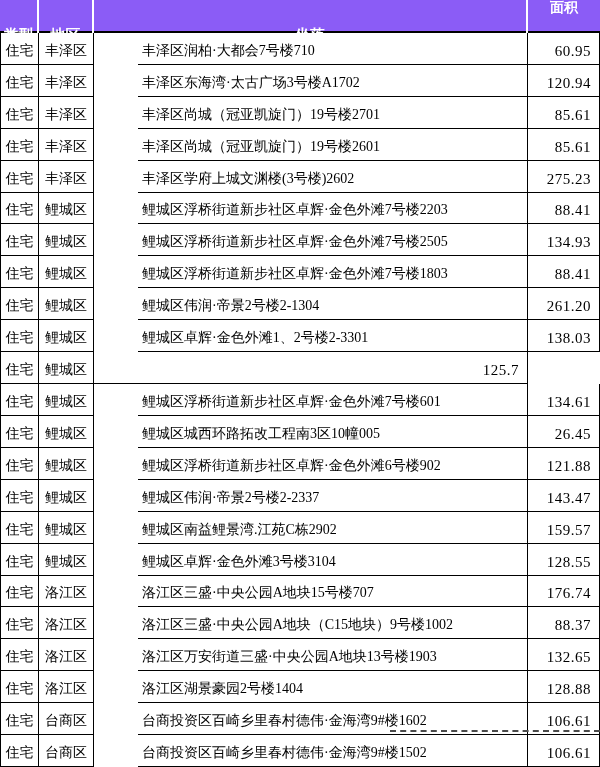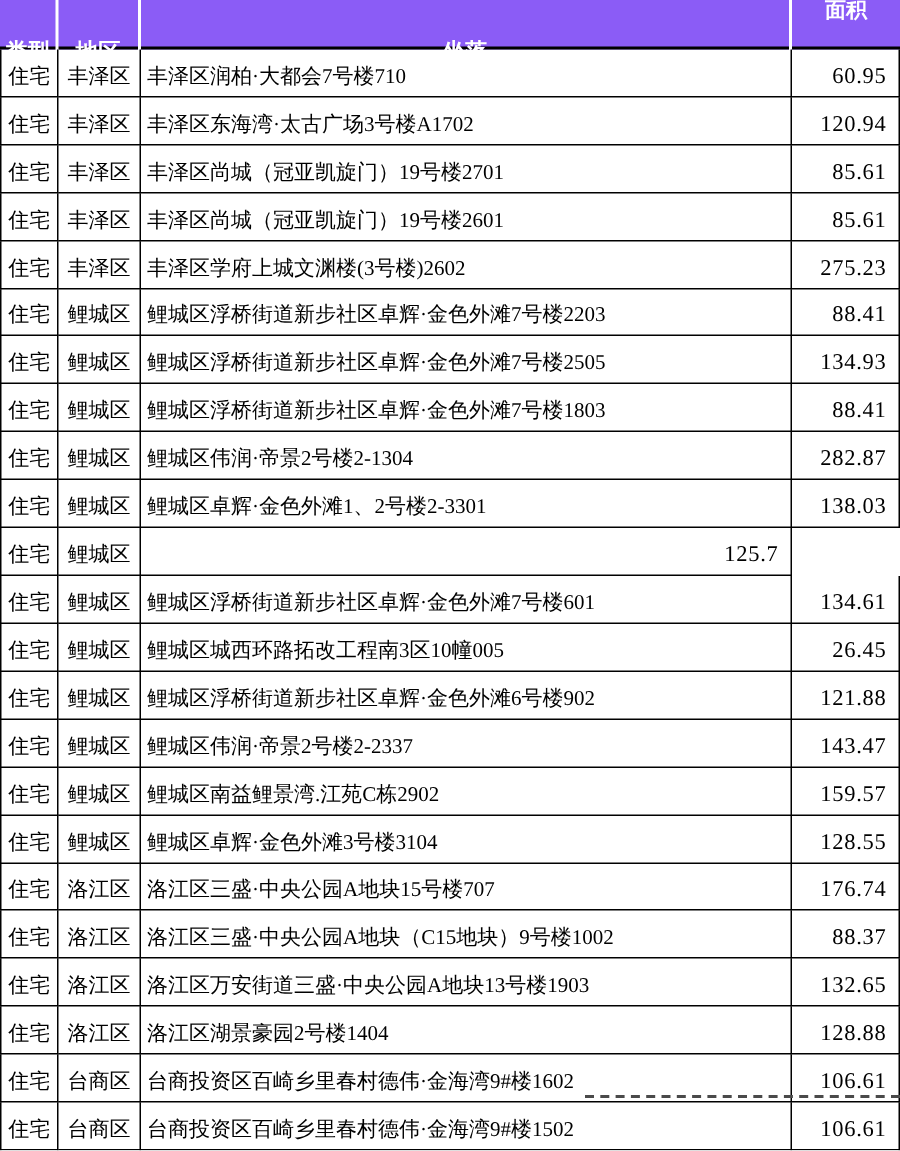--- a/index.html
+++ b/index.html
@@ -67,20 +67,21 @@
     white-space:nowrap;
   }
   .td.c-type{
     border-left:1px solid #000;
     justify-content:center;
   }
   .td.c-district{justify-content:center;}
   .td.c-location{
     justify-content:flex-start;
     padding-left:4px;
+    margin-left:44px;
   }
   .td.c-area{
     justify-content:flex-end;
     padding-right:8px;
     font-size:15px;
     letter-spacing:0.5px;
   }
   
   .pagebreak{
     position:absolute;
@@ -161,21 +162,21 @@
     <div class="td c-type">住宅</div>
     <div class="td c-district">鲤城区</div>
     <div class="td c-location">鲤城区浮桥街道新步社区卓辉·金色外滩7号楼1803</div>
     <div class="td c-area">88.41</div>
   </div>
 
   <div class="tr">
     <div class="td c-type">住宅</div>
     <div class="td c-district">鲤城区</div>
     <div class="td c-location">鲤城区伟润·帝景2号楼2-1304</div>
-    <div class="td c-area">282.87</div>
+    <div class="td c-area">261.20</div>
   </div>
 
   <div class="tr">
     <div class="td c-type">住宅</div>
     <div class="td c-district">鲤城区</div>
     <div class="td c-location">鲤城区卓辉·金色外滩1、2号楼2-3301</div>
     <div class="td c-area">138.03</div>
   </div>
 
   <div class="tr">

